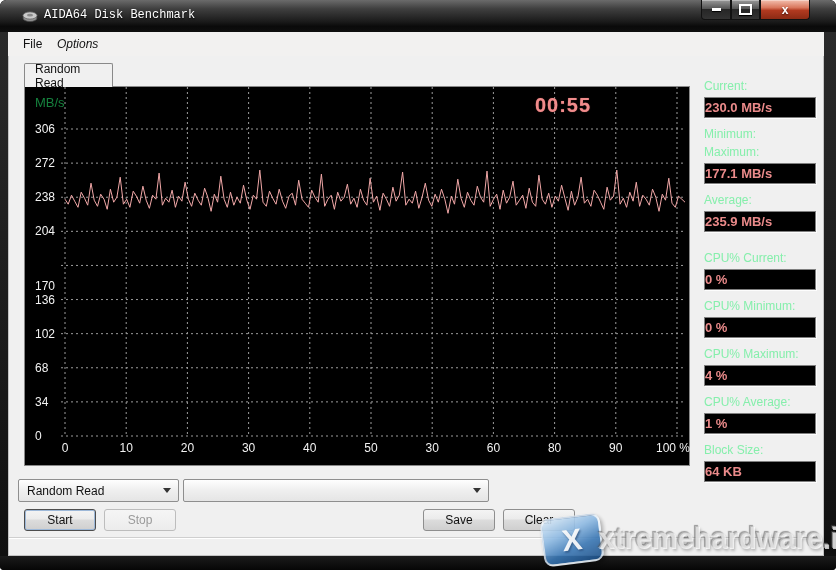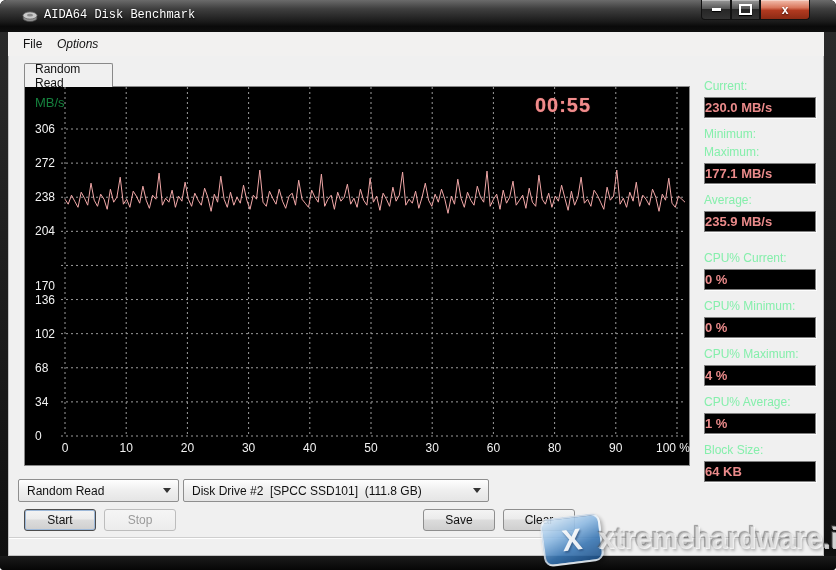--- a/index.html
+++ b/index.html
@@ -188,21 +188,20 @@
     <div class="stat-box">1 %</div>
     <div class="stat-label">Block Size:</div>
     <div class="stat-box">64 KB</div>
   </div>
 
   <div class="combo combo-bench">
     <span>Random Read</span>
     <span class="chev"></span>
   </div>
   <div class="combo combo-drive">
-    <span>Disk Drive #2  [SPCC SSD101]  (111.8 GB)</span>
     <span class="chev"></span>
   </div>
   <div class="push push-start">Start</div>
   <div class="push push-stop">Stop</div>
   <div class="push push-save">Save</div>
   <div class="push push-clear">Clear</div>
 
   <div class="divider"></div>
 
   <div class="watermark">

